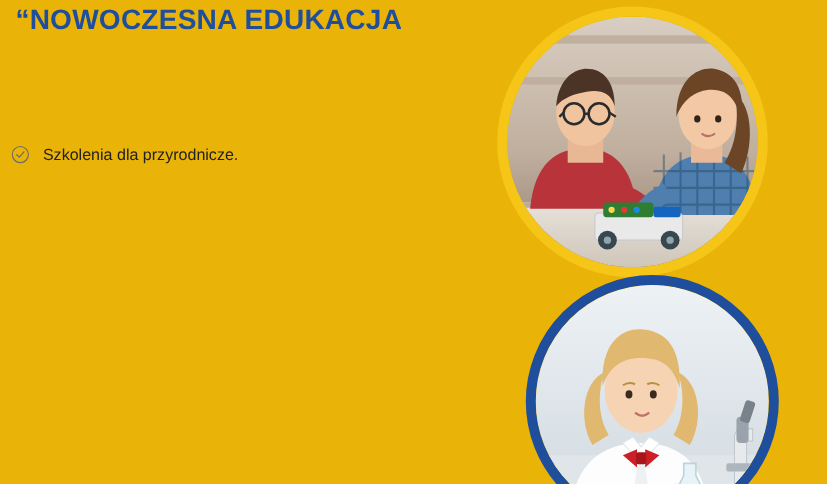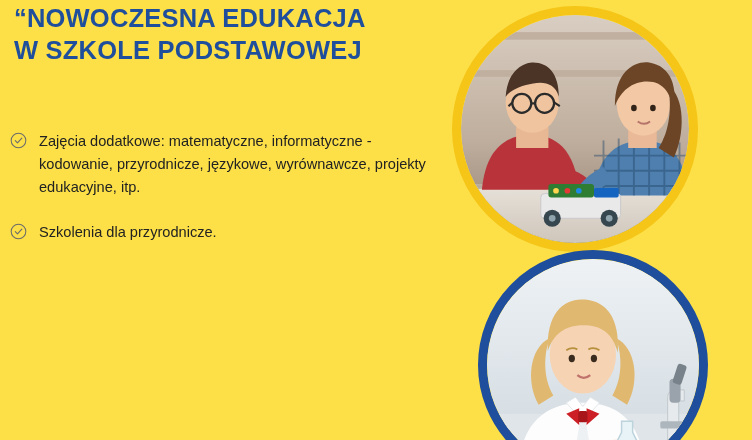--- a/index.html
+++ b/index.html
@@ -8,21 +8,21 @@
     height: 440px;
     overflow: hidden;
     background: #ffffff;
     font-family: "Liberation Sans", sans-serif;
   }
 
   .page {
     position: relative;
     width: 752px;
     height: 440px;
-    background: #fde047;
+    background: #eab308;
   }
 
   
   .title-block {
     position: absolute;
     left: 14px;
     top: 2px;
     width: 430px;
   }
   .title-line {
@@ -89,34 +89,24 @@
   }
   .photo-inner svg { display: block; width: 100%; height: 100%; }
 </style>
 </head>
 <body>
 
 <div class="page">
 
   <div class="title-block">
     <div class="title-line">“NOWOCZESNA EDUKACJA</div>
-    <div class="title-line">W SZKOLE PODSTAWOWEJ</div>
   </div>
 
   <div class="list">
 
-    <div class="list-item">
-      <span class="check-icon">
-        <svg viewBox="0 0 20 20" width="17" height="17" aria-hidden="true">
-          <circle cx="10" cy="10" r="8.6" fill="none" stroke="#6b6b6b" stroke-width="1.2"></circle>
-          <path d="M6.2 10.2 L8.8 12.8 L13.9 7.2" fill="none" stroke="#6b6b6b" stroke-width="1.3" stroke-linecap="round" stroke-linejoin="round"></path>
-        </svg>
-      </span>
-      <span class="item-text">Zajęcia dodatkowe: matematyczne, informatyczne - kodowanie, przyrodnicze, językowe, wyrównawcze, projekty edukacyjne, itp.</span>
-    </div>
 
 
     <div class="list-item">
       <span class="check-icon">
         <svg viewBox="0 0 20 20" width="17" height="17" aria-hidden="true">
           <circle cx="10" cy="10" r="8.6" fill="none" stroke="#6b6b6b" stroke-width="1.2"></circle>
           <path d="M6.2 10.2 L8.8 12.8 L13.9 7.2" fill="none" stroke="#6b6b6b" stroke-width="1.3" stroke-linecap="round" stroke-linejoin="round"></path>
         </svg>
       </span>
       <span class="item-text">Szkolenia dla przyrodnicze.</span>

